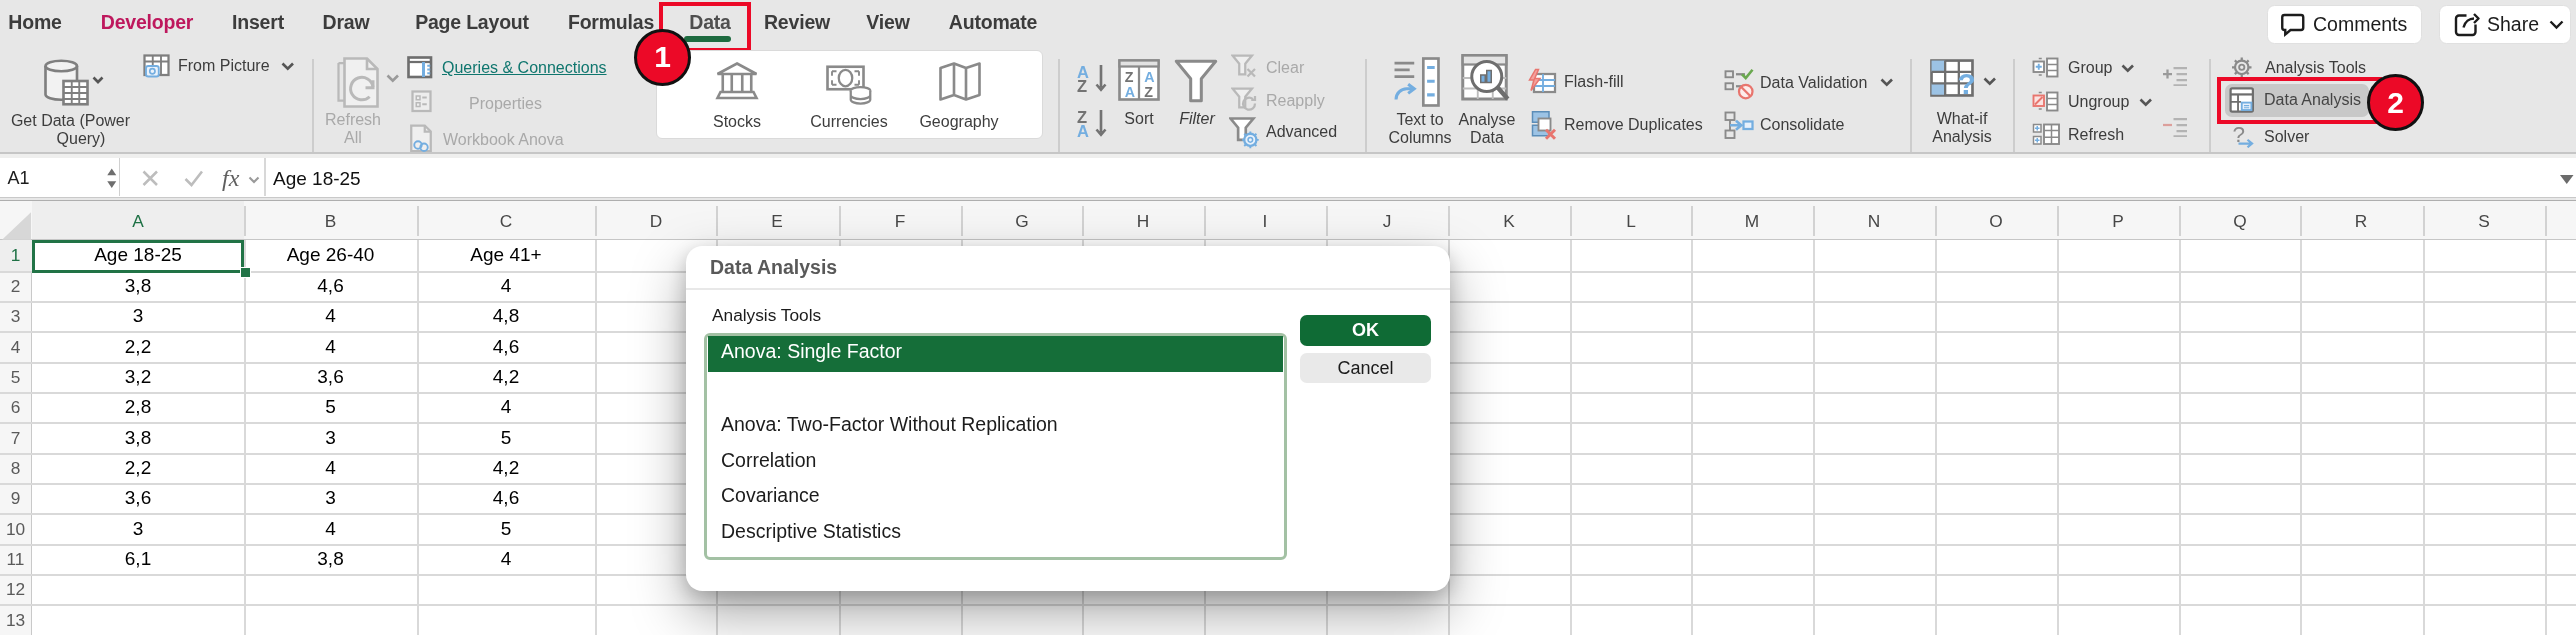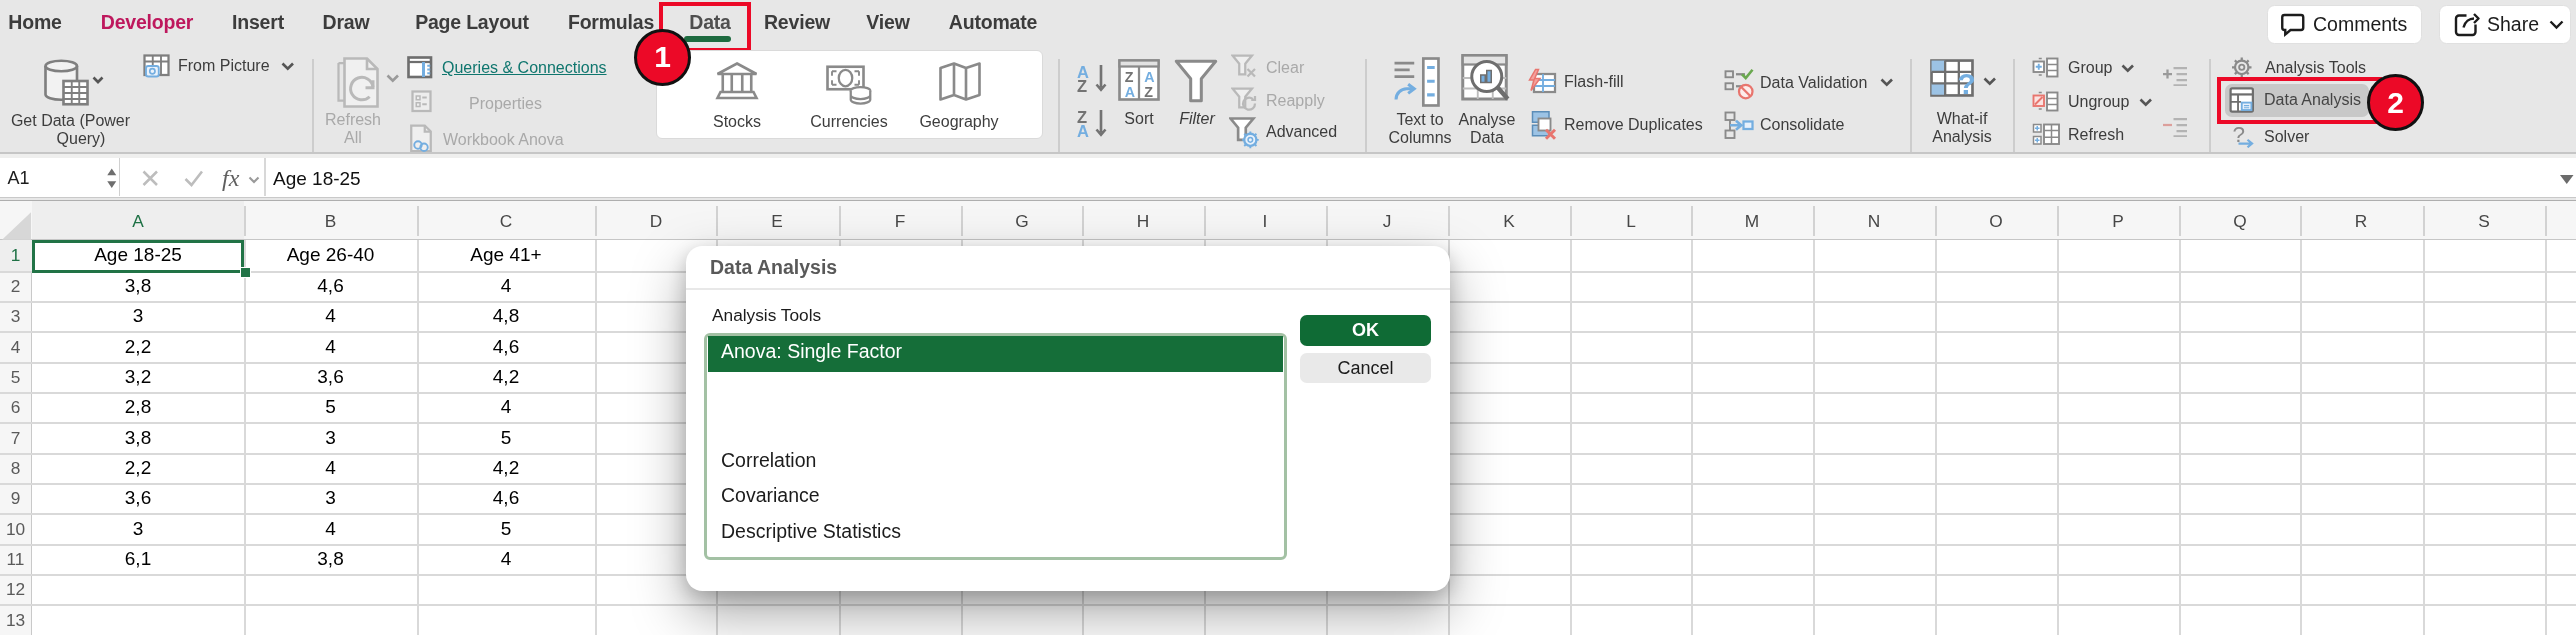--- a/index.html
+++ b/index.html
@@ -451,18 +451,19 @@
 <div class="ab" style="left:32px;top:240px;width:212px;height:33px;border:3px solid #217346;box-sizing:border-box;"></div>
 <div class="ab" style="left:240px;top:267px;width:9px;height:9px;background:#217346;border:1.5px solid #fff;box-sizing:content-box;"></div>
 <div class="ab" style="left:686px;top:246px;width:764px;height:345px;background:#fff;border-radius:16.5px;
 box-shadow:0 22.5px 53px rgba(0,0,0,0.34),0 6px 18px rgba(0,0,0,0.18);"></div>
 <div class="lt" style="left:710px;top:256px;height:22.5px;font-size:19.5px;font-weight:700;color:#595959;">Data Analysis</div>
 <div class="ab" style="left:686px;top:288px;width:764px;height:1.5px;background:#e8e8e8;"></div>
 <div class="lt" style="left:712px;top:306px;height:19.5px;font-size:17.3px;color:#1c1c1c;">Analysis Tools</div>
 <div class="ab" style="left:704px;top:333px;width:583px;height:227px;background:#fff;border:3.8px solid #a3c1a4;border-radius:6px;box-sizing:border-box;"></div>
 <div class="ab" style="left:708px;top:336px;width:575px;height:36px;background:#156e39;"></div>
 <div class="lt" style="left:721px;top:333px;height:36px;font-size:19.5px;color:#fff;">Anova: Single Factor</div>
+<div class="lt" style="left:721px;top:406px;height:36px;font-size:19.5px;color:#1c1c1c;">Anova: Two-Factor Without Replication</div>
 <div class="lt" style="left:721px;top:442px;height:36px;font-size:19.5px;color:#1c1c1c;">Correlation</div>
 <div class="lt" style="left:721px;top:477px;height:36px;font-size:19.5px;color:#1c1c1c;">Covariance</div>
 <div class="lt" style="left:721px;top:513px;height:36px;font-size:19.5px;color:#1c1c1c;">Descriptive Statistics</div>
 <div class="ct" style="left:1300px;top:315px;width:131px;height:31px;background:#0f6b35;border-radius:6.8px;color:#fff;font-size:18px;font-weight:700;">OK</div>
 <div class="ct" style="left:1300px;top:353px;width:131px;height:30px;background:#e9e9e9;border-radius:6.8px;color:#1b1b1b;font-size:18px;">Cancel</div>
 </div>
 
 </body></html>

